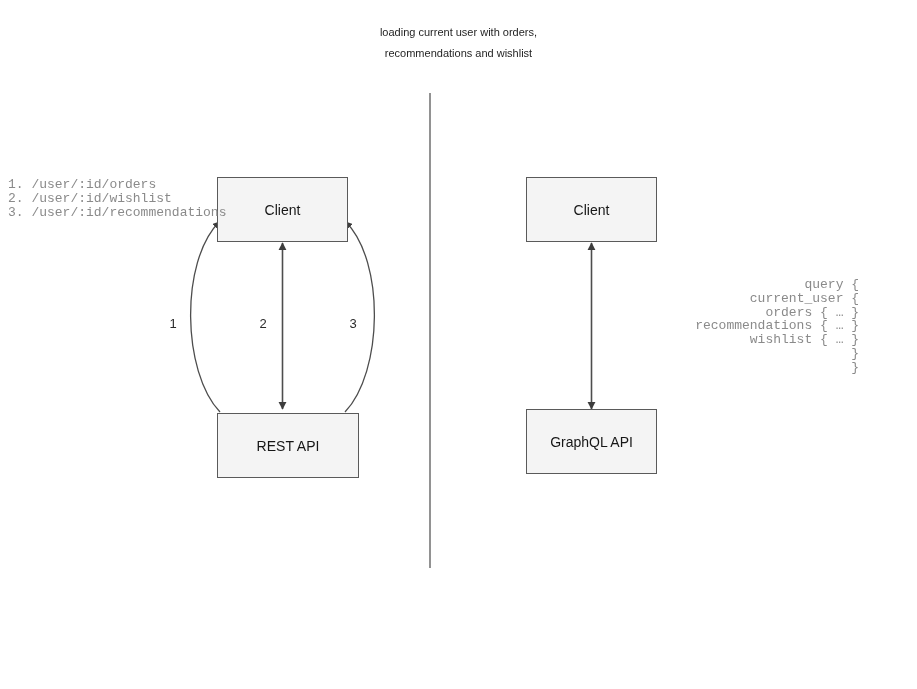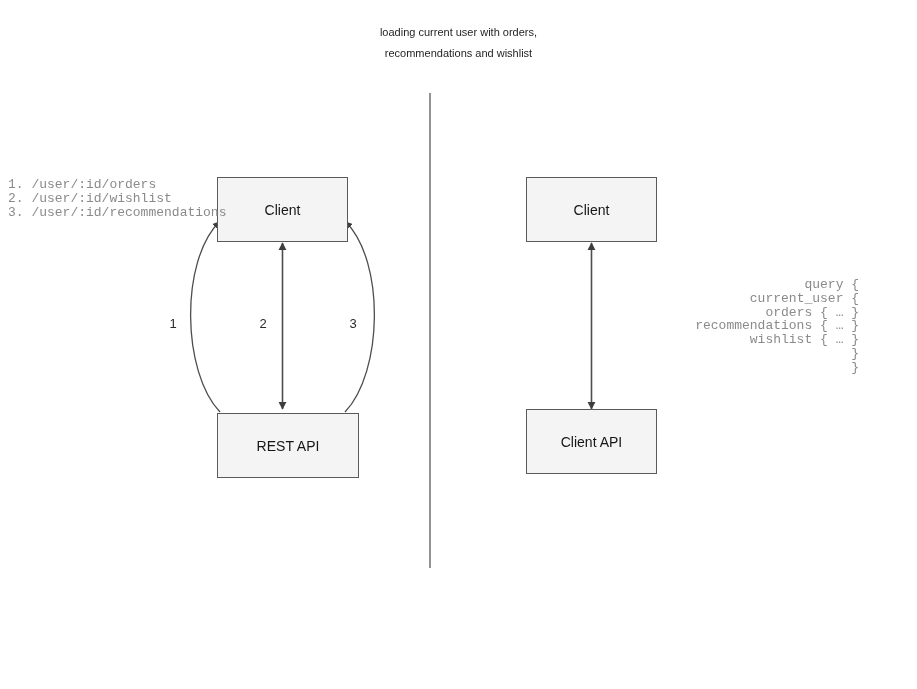--- a/index.html
+++ b/index.html
@@ -117,21 +117,21 @@
   <div class="edge-label" id="edge-label-1">1</div>
   <div class="edge-label" id="edge-label-2">2</div>
   <div class="edge-label" id="edge-label-3">3</div>
 
   <div class="mono" id="rest-endpoint-list">1. /user/:id/orders
 2. /user/:id/wishlist
 3. /user/:id/recommendations</div>
 
   <div class="node" id="node-client-gql">Client</div>
 
-  <div class="node" id="node-graphql-api">Client API</div>
+  <div class="node" id="node-graphql-api">GraphQL API</div>
 
   <div class="mono" id="graphql-query-block">query {
   current_user {
     orders { … }
     recommendations { … }
     wishlist { … }
   }
 }</div>
 
 </div>

